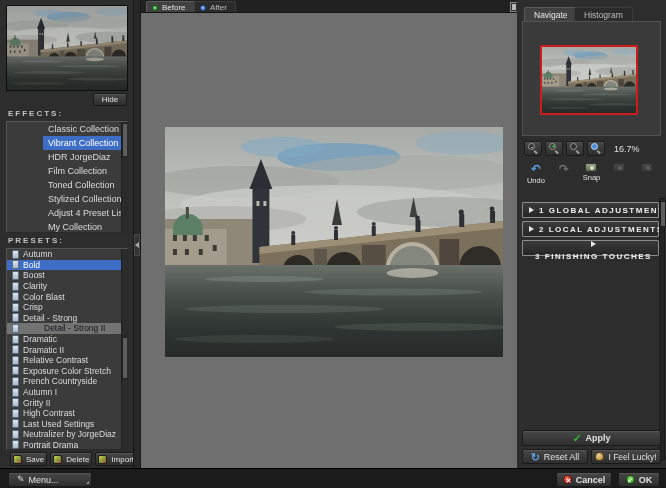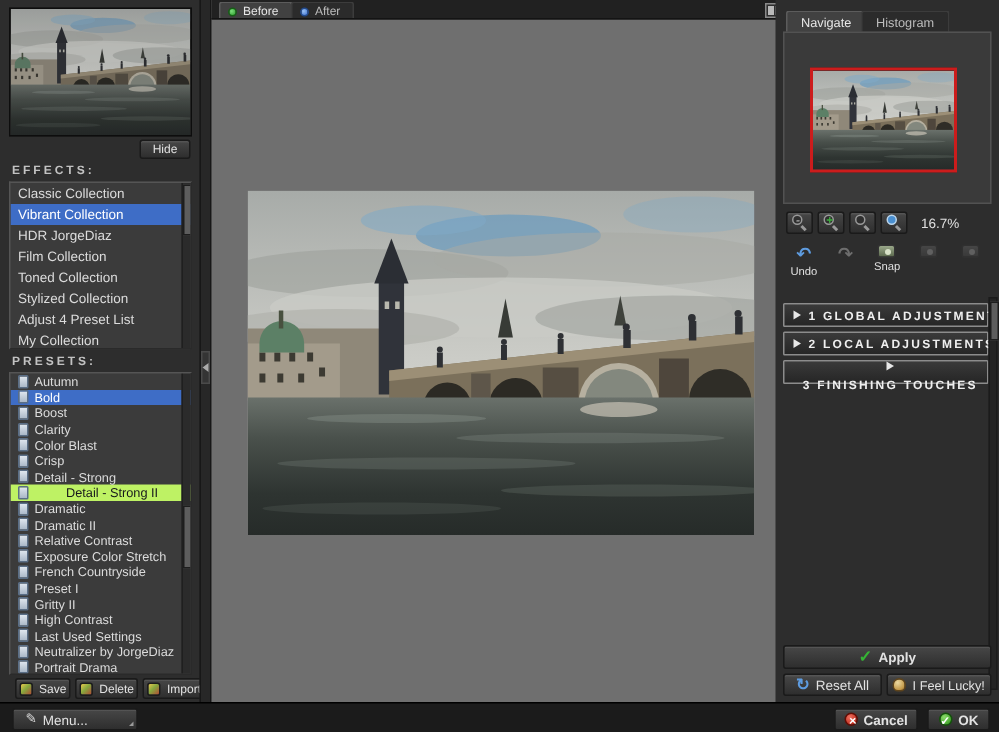--- a/index.html
+++ b/index.html
@@ -22,27 +22,27 @@
   #left-panel { position:absolute; left:0; top:0; width:133px; height:468px; background:#2d2d2d; }
   #thumb-wrap { position:absolute; left:6px; top:5px; width:122px; height:86px; border:1px solid #0d0d0d; background:#222; overflow:hidden; }
   #thumb-wrap svg { width:100%; height:100%; display:block; filter:brightness(.92) saturate(.85); }
   #hide-btn { position:absolute; right:6px; top:93px; width:34px; height:13px; font-size:8px; }
   #effects-label { position:absolute; left:8px; top:109px; }
   .listbox {
     position:absolute; left:6px; width:122px; background:#3b3b3b;
     border:1px solid #555; border-bottom-color:#2a2a2a; border-right-color:#2a2a2a;
     overflow:hidden; list-style:none;
   }
-  #effects-list { top:121px; height:112px; }
+  #effects-list { top:121px; height:112px;padding-left:36px; }
   #presets-list { top:248px; height:202px; }
   .listbox li { display:flex; align-items:center; gap:4px; padding:0 3px 0 5px; color:#dcdcdc; cursor:pointer; white-space:nowrap; }
   #effects-list li { height:14px; font-size:9px; }
   #presets-list li { height:10.6px; font-size:8.5px; }
   .listbox li.selected { background:#3e6dc6; color:#ffffff; }
-  .listbox li.hover { background:#bef264; color:#16161c;gap:25px; }
+  .listbox li.hover { background:#737373; color:#16161c;gap:25px; }
   .file-icon { flex:0 0 auto; width:7px; height:9px; background:linear-gradient(#dfe6ee,#aab8c8); border:1px solid #5a6e86; border-radius:1px; }
   .scrolltrack { position:absolute; top:0; right:0; width:6px; height:100%; background:#2b2b2b; border-left:1px solid #1f1f1f; }
   .scrollthumb { position:absolute; left:0; width:6px; background:#5d5d5d; border:1px solid #1d1d1d; }
   #presets-label { position:absolute; left:8px; top:236px; }
   #preset-actions { position:absolute; left:10px; top:452px; width:123px; display:flex; gap:3px; }
   #preset-actions .btn { flex:1; height:14px; font-size:8px; padding:0 2px; }
   .db-icon { width:9px; height:9px; border-radius:2px; border:1px solid #1c1c1c;
     background:linear-gradient(135deg,#e8c84e 0%,#86a83e 45%,#b24a34 100%); }
   
   .divider { position:absolute; top:0; width:8px; height:468px; background:#272727; border-left:1px solid #171717; border-right:1px solid #171717; }
@@ -290,21 +290,21 @@
         <li>
           <span class="file-icon"></span>
           <span>Exposure Color Stretch</span>
         </li>
         <li>
           <span class="file-icon"></span>
           <span>French Countryside</span>
         </li>
         <li>
           <span class="file-icon"></span>
-          <span>Preset I</span>
+          <span>Autumn I</span>
         </li>
         <li>
           <span class="file-icon"></span>
           <span>Gritty II</span>
         </li>
         <li>
           <span class="file-icon"></span>
           <span>High Contrast</span>
         </li>
         <li>

